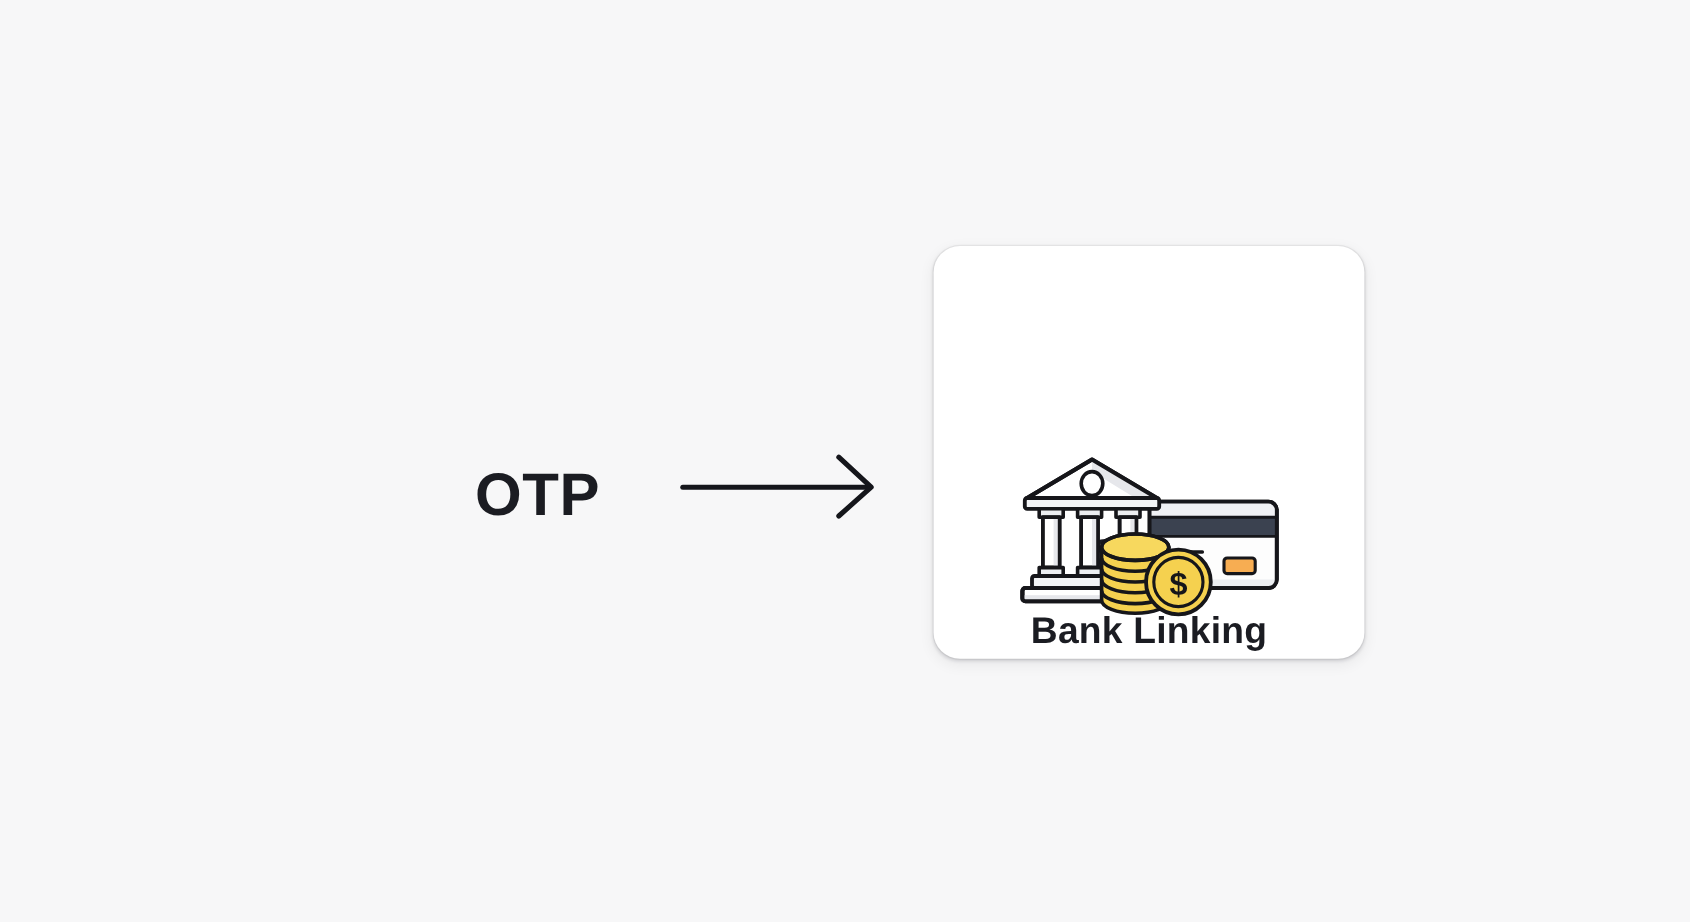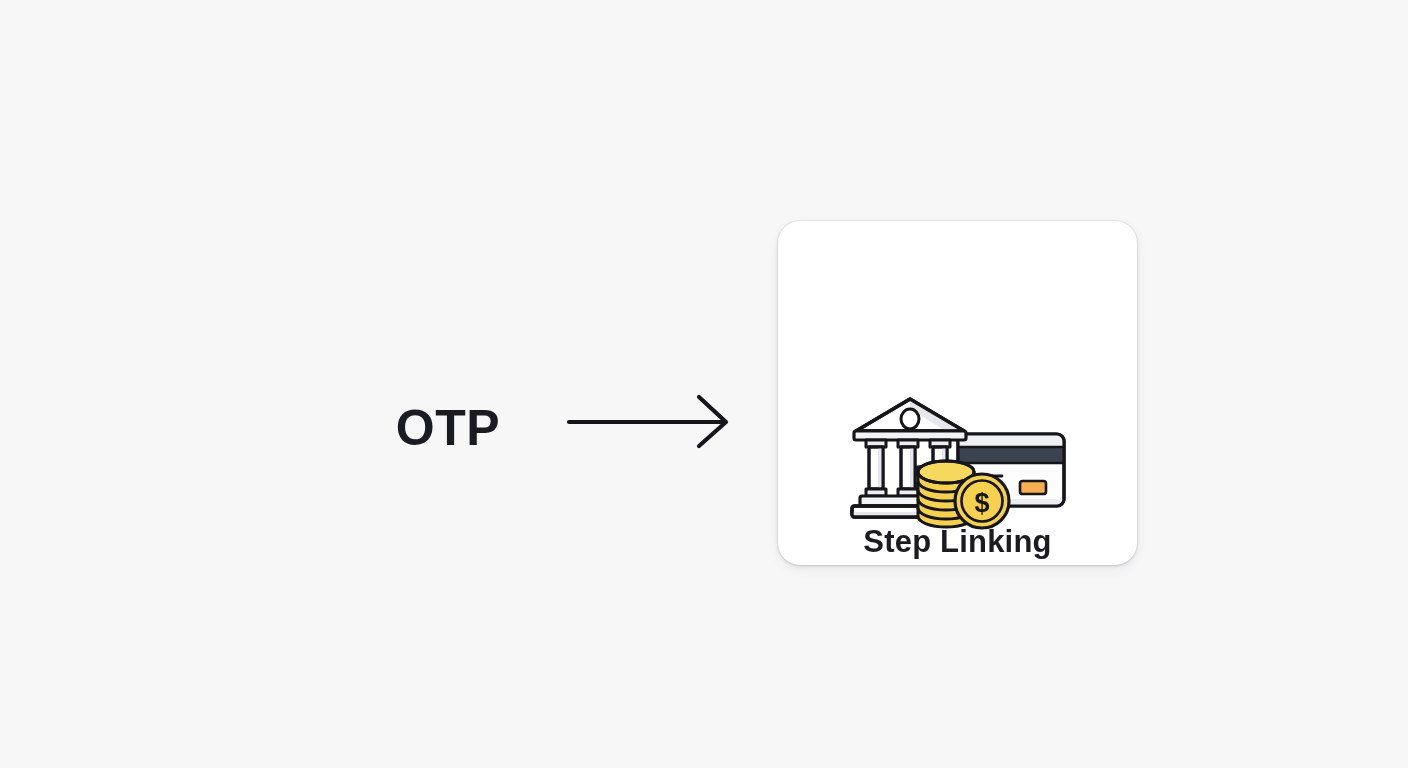--- a/index.html
+++ b/index.html
@@ -11,21 +11,21 @@
     width: 1408px;
     height: 768px;
     background: #f7f7f8;
     font-family: "Liberation Sans", sans-serif;
     overflow: hidden;
     position: relative;
   }
   #stage {
     position: absolute;
     left: 0;
-    top: 16px;
+    top: 0;
     width: 1408px;
     height: 740px;
   }
 
   
   #otp-label {
     position: absolute;
     left: 392px;
     top: 381px;
     width: 112px;
@@ -106,21 +106,21 @@
         <line x1="9" y1="36" x2="165" y2="36"></line>
         <polyline points="139,11 166,36 139,60"></polyline>
       </g>
     </svg>
   </div>
 
   <div id="step-card">
 
     <div id="card-step-title">Step 3</div>
 
-    <div id="card-subtitle">Step Linking</div>
+    <div id="card-subtitle">Bank Linking</div>
 
     <div id="card-illustration">
       <svg class="illus-svg" viewBox="0 0 222 146" xmlns="http://www.w3.org/2000/svg">
 
         <g>
           <rect x="108" y="45" width="106" height="72" rx="7" ry="7" fill="#fdfdfd" stroke="#16161a" stroke-width="3.2"></rect>
 
           <path d="M115,45 h92 a7,7 0 0 1 7,7 v6 h-106 v-6 a7,7 0 0 1 7,-7 z" fill="#f0f1f4" stroke="none"></path>
 
           <rect x="108" y="58" width="106" height="16" fill="#3b4250" stroke="none"></rect>

